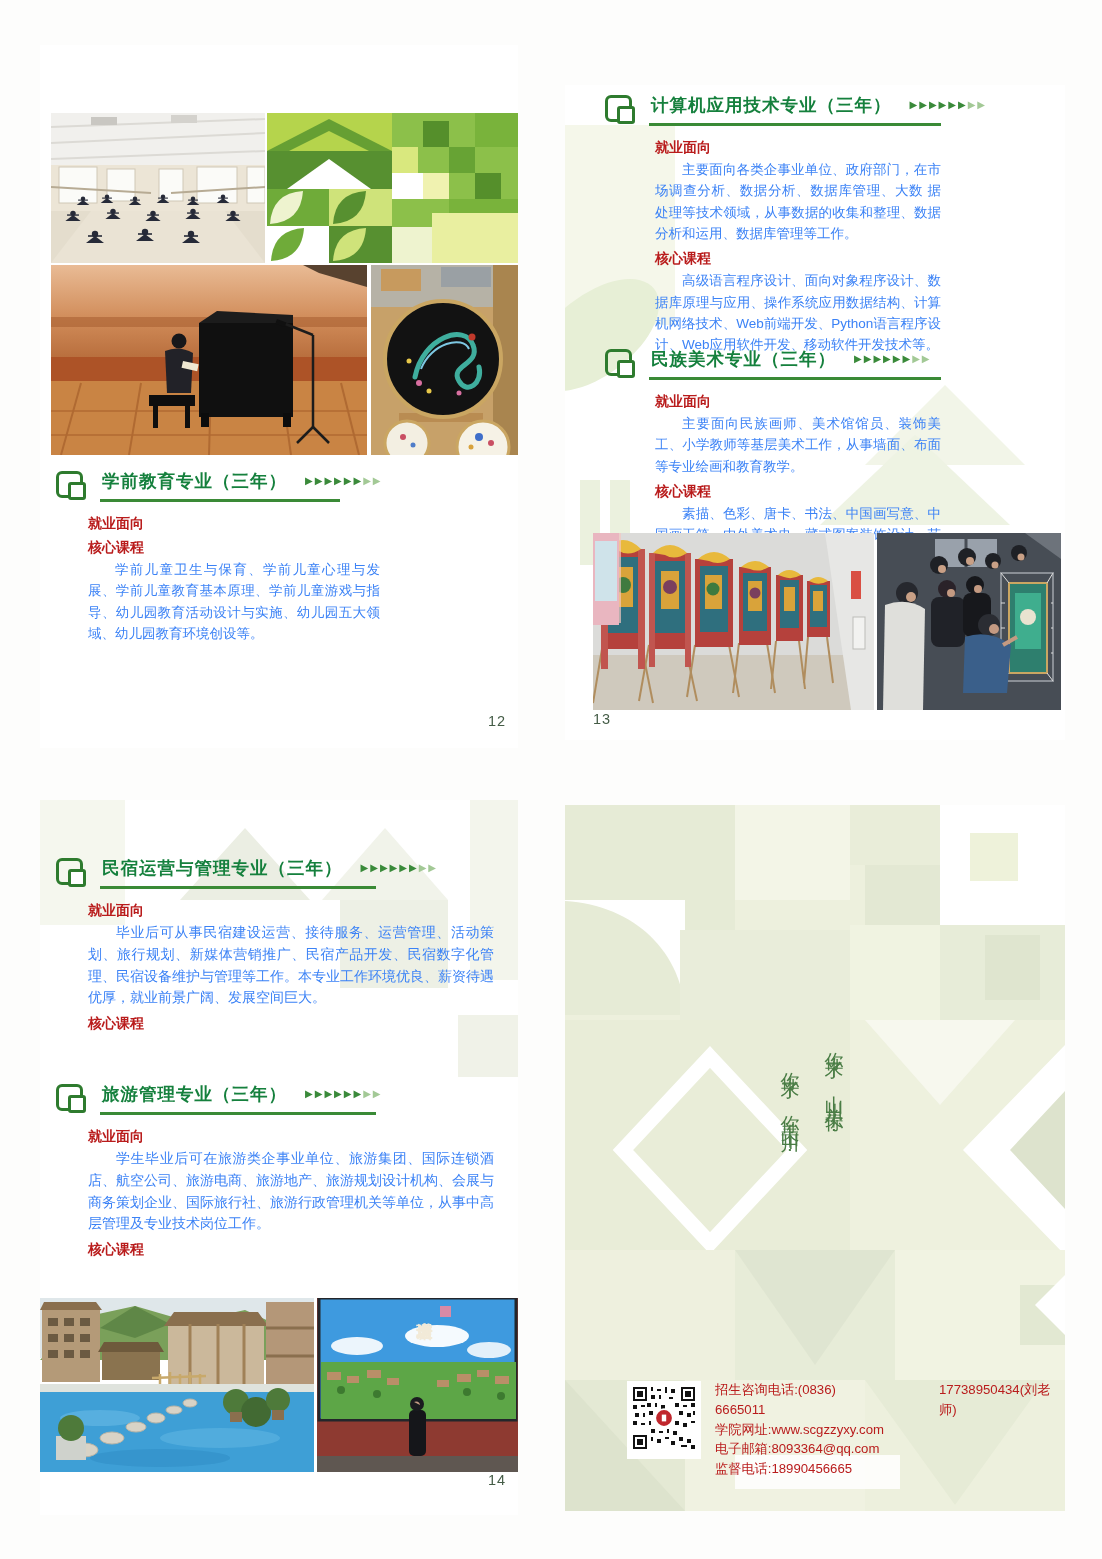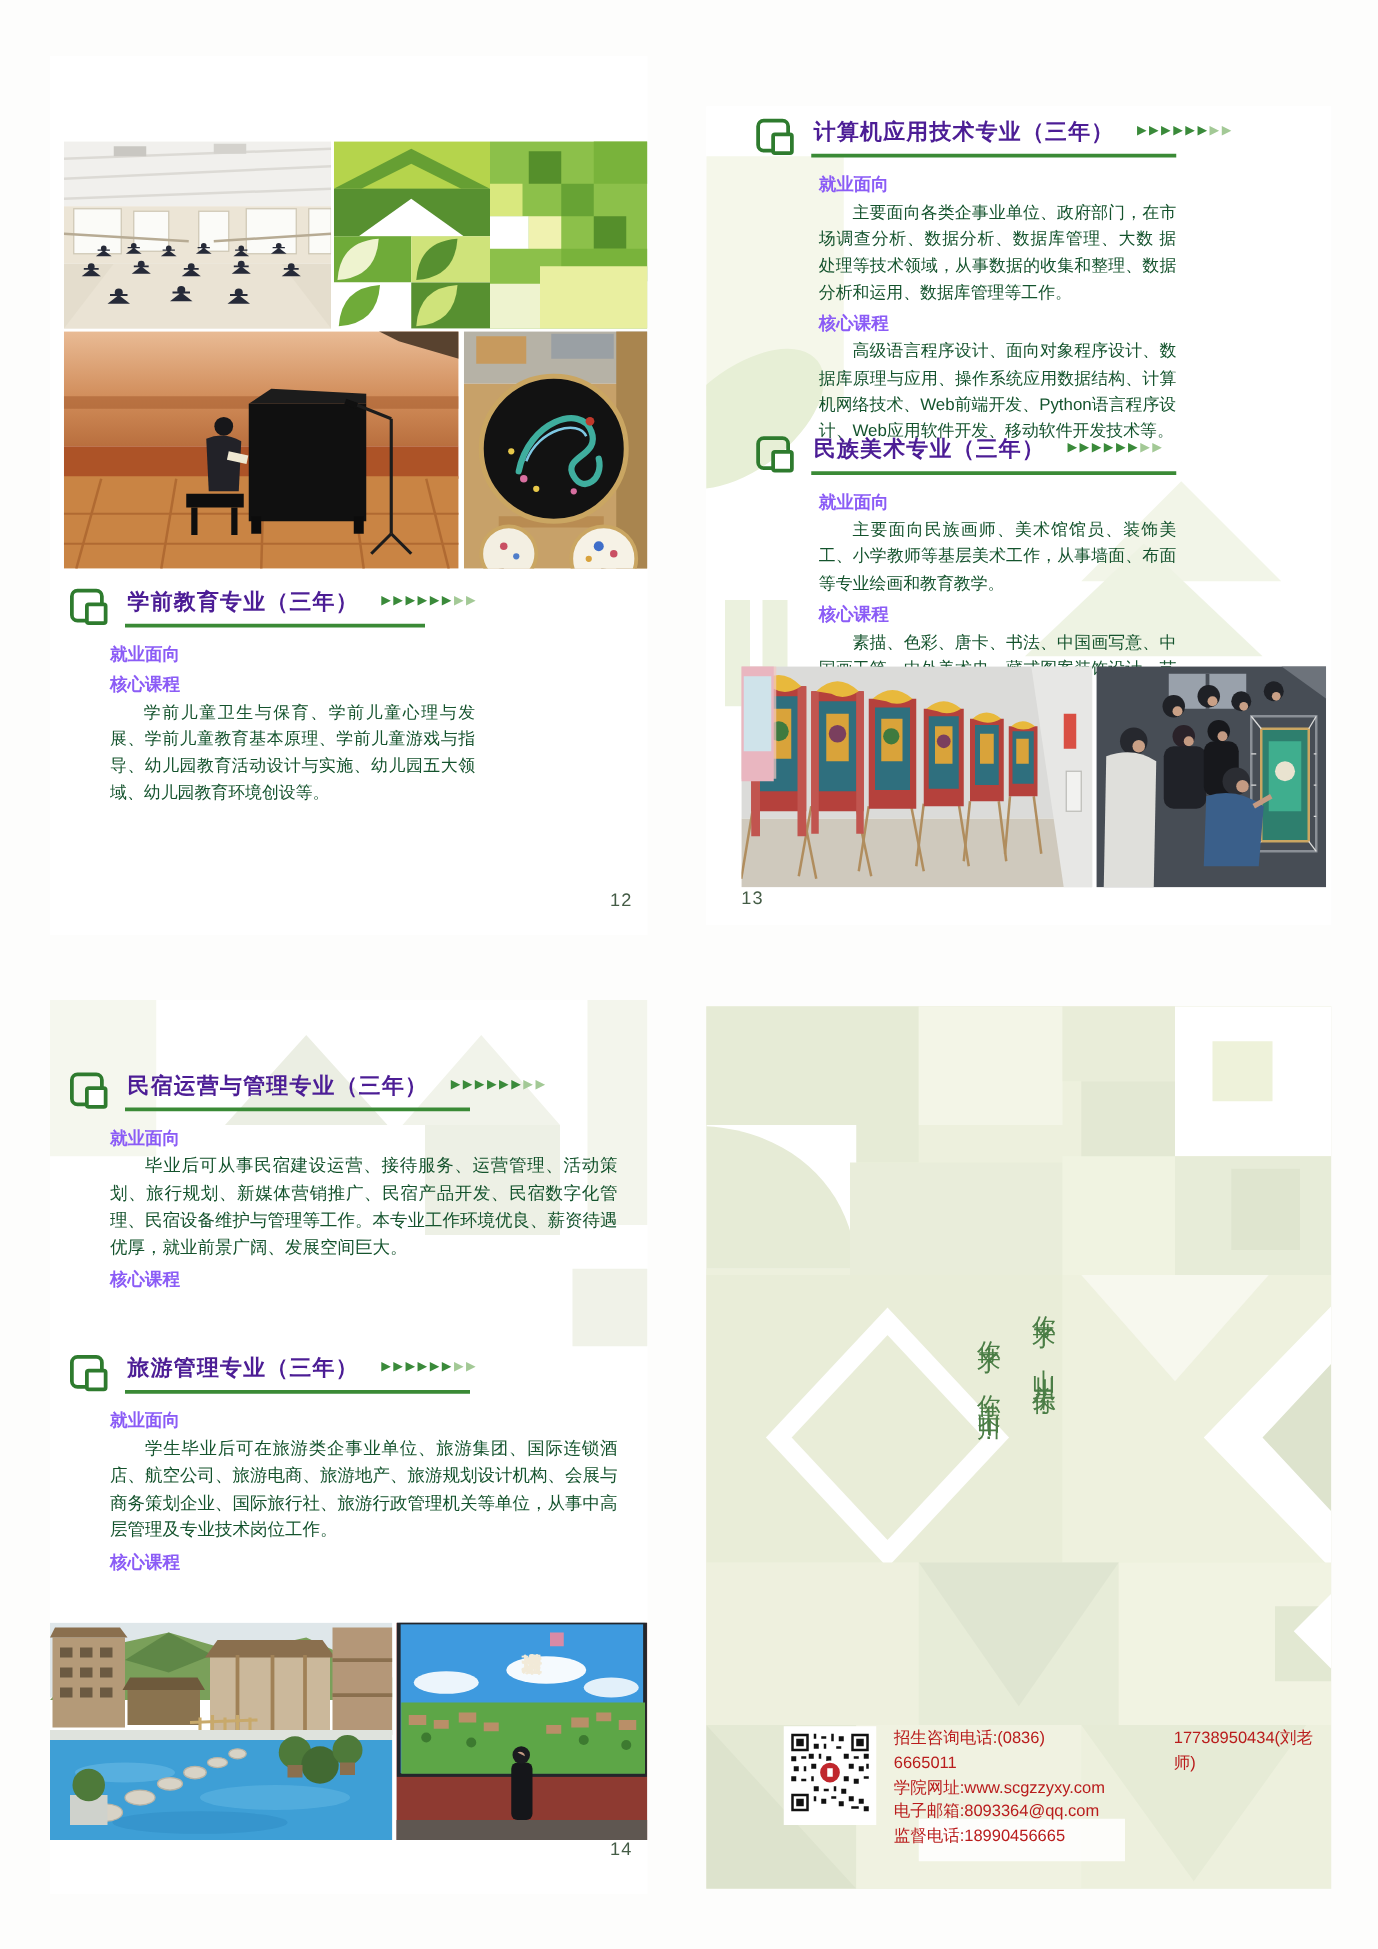--- a/index.html
+++ b/index.html
@@ -16,28 +16,28 @@
   .ph svg{display:block;width:100%;height:100%;}
 
   
   .sec{position:absolute;}
   .sec-head{display:flex;align-items:flex-start;gap:12px;}
   .sq-icon{position:relative;width:34px;height:36px;flex:0 0 34px;margin-top:2px;}
   .sq-icon .outer{position:absolute;top:0;left:0;width:21px;height:21px;border:3px solid #2e7b2e;border-radius:6px;}
   .sq-icon .inner{position:absolute;top:11px;left:12px;width:12px;height:12px;border:3px solid #2e7b2e;border-radius:3px;background:#fff;}
   .head-main{position:relative;padding-bottom:9px;}
   .title-row{display:flex;align-items:center;gap:18px;white-space:nowrap;}
-  .sec-title{font-size:17.5px;font-weight:bold;color:#4c1d95;letter-spacing:1px;}
+  .sec-title{font-size:17.5px;font-weight:bold;color:#15803d;letter-spacing:1px;}
   .arrows{font-size:10px;letter-spacing:2px;color:#3a8a3a;line-height:1;}
   .arrows .lite{color:#a3c996;}
   .underline{position:absolute;left:-2px;bottom:0;height:3px;background:#3a8a36;}
 
   .textwrap{margin-top:8px;}
-  .label{font-weight:bold;color:#8b5cf6;font-size:14px;margin:6px 0 2px;}
-  .body-p{margin:0;text-indent:2em;text-align:justify;color:#14532d;line-height:1.58;}
+  .label{font-weight:bold;color:#b91c1c;font-size:14px;margin:6px 0 2px;}
+  .body-p{margin:0;text-indent:2em;text-align:justify;color:#3b82f6;line-height:1.58;}
   .fs13 .body-p{font-size:13.5px;}
   .fs14 .body-p{font-size:14px;line-height:1.56;}
 
   .pagenum{position:absolute;font-size:14.5px;color:#445c46;letter-spacing:1px;}
 
   
   .slogan-col{position:absolute;writing-mode:vertical-rl;font-family:"Liberation Serif","DejaVu Serif",serif;
               font-size:19px;letter-spacing:6px;color:#4a7d45;}
   #qrbox{position:absolute;left:62px;top:576px;background:#fff;padding:4px;}
   #contact{position:absolute;left:150px;top:575px;width:345px;color:#b91c1c;font-size:13.2px;line-height:1.5;}

